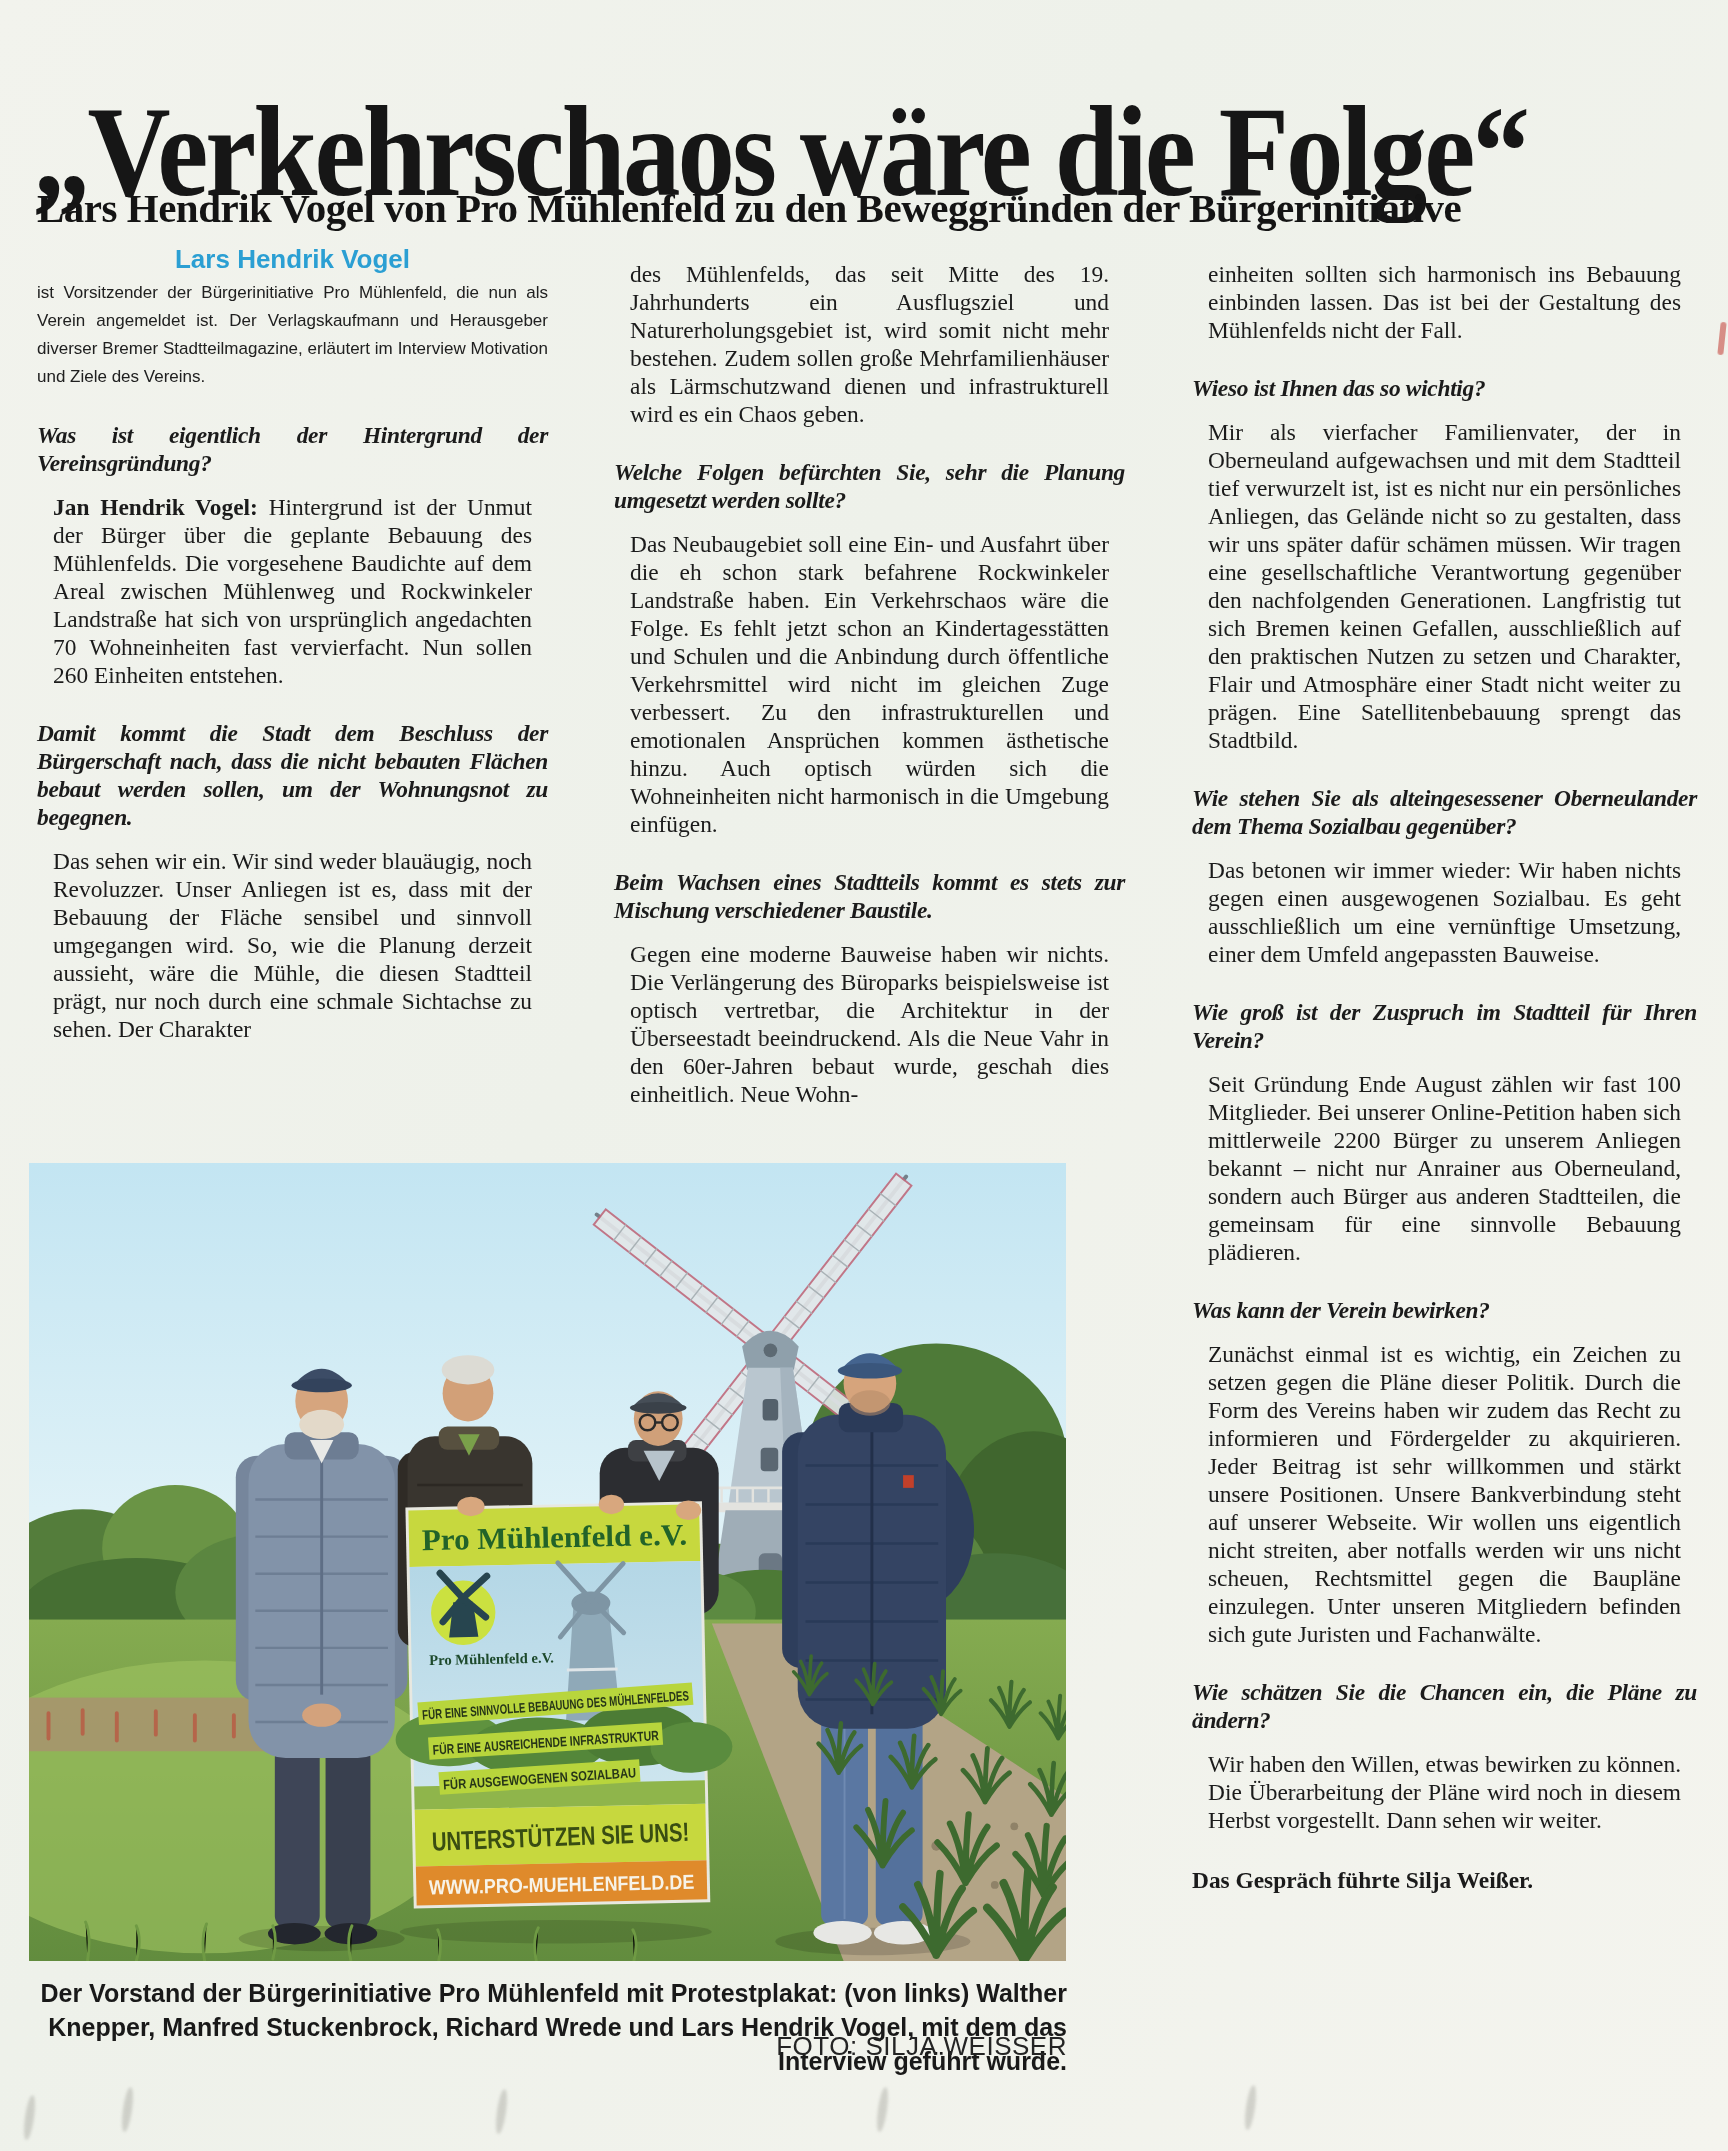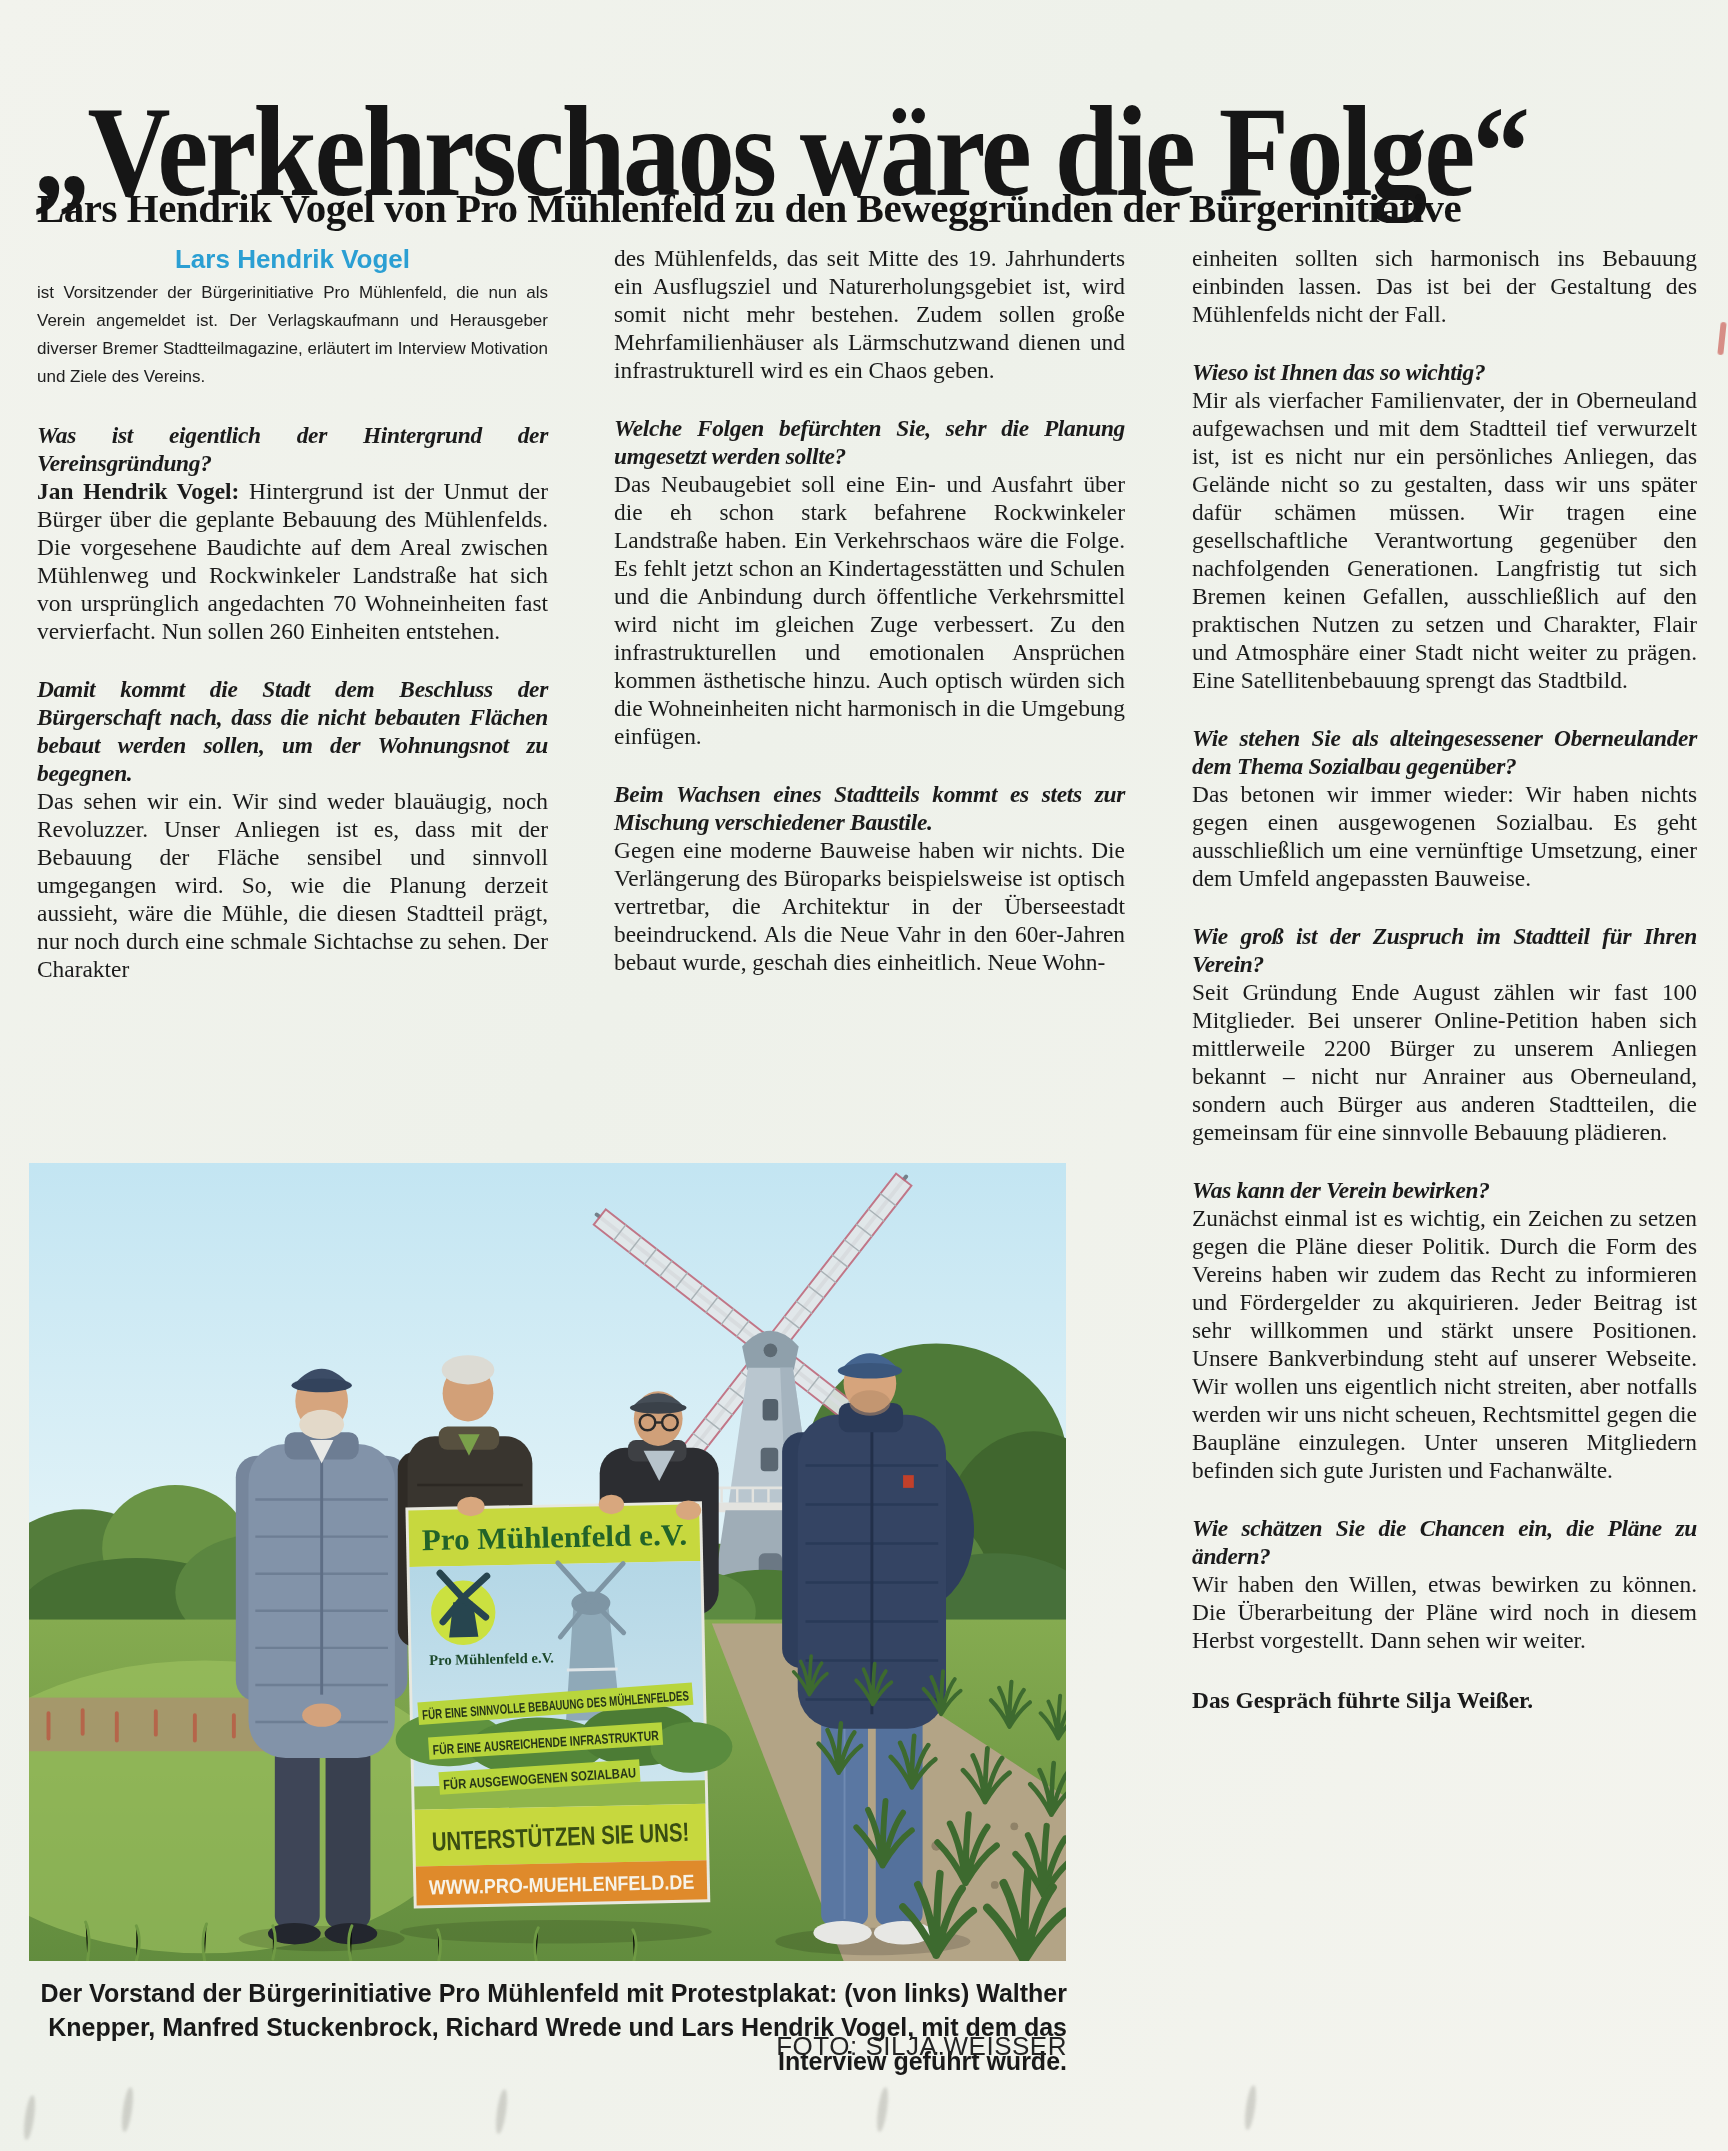--- a/index.html
+++ b/index.html
@@ -33,21 +33,21 @@
     margin:0 0 3.9px 0;text-align:center;
   }
   .bio{
     font-family:"Liberation Sans","DejaVu Sans",sans-serif;
     font-size:17px;line-height:28px;margin:0;color:#202020;
   }
   p.q{
     font-weight:700;font-style:italic;
     font-size:23.4px;line-height:28px;margin:30px 0 0 0;letter-spacing:-0.3px;
   }
-  p.a{font-size:23.4px;line-height:28px;margin:0;}
+  p.a{font-size:23.4px;line-height:28px;margin:16px;}
   p.a .speaker{font-weight:700;}
   p.closing{
     font-weight:700;font-size:23.4px;line-height:28px;
     margin:32px 0 0 0;text-align:left;
   }
   .photo{position:absolute;left:29px;top:1163px;width:1037px;height:798px;}
   .photo svg{display:block;width:1037px;height:798px;}
   .caption{
     position:absolute;left:33px;top:1976px;width:1034px;
     font-family:"Liberation Sans","DejaVu Sans",sans-serif;

